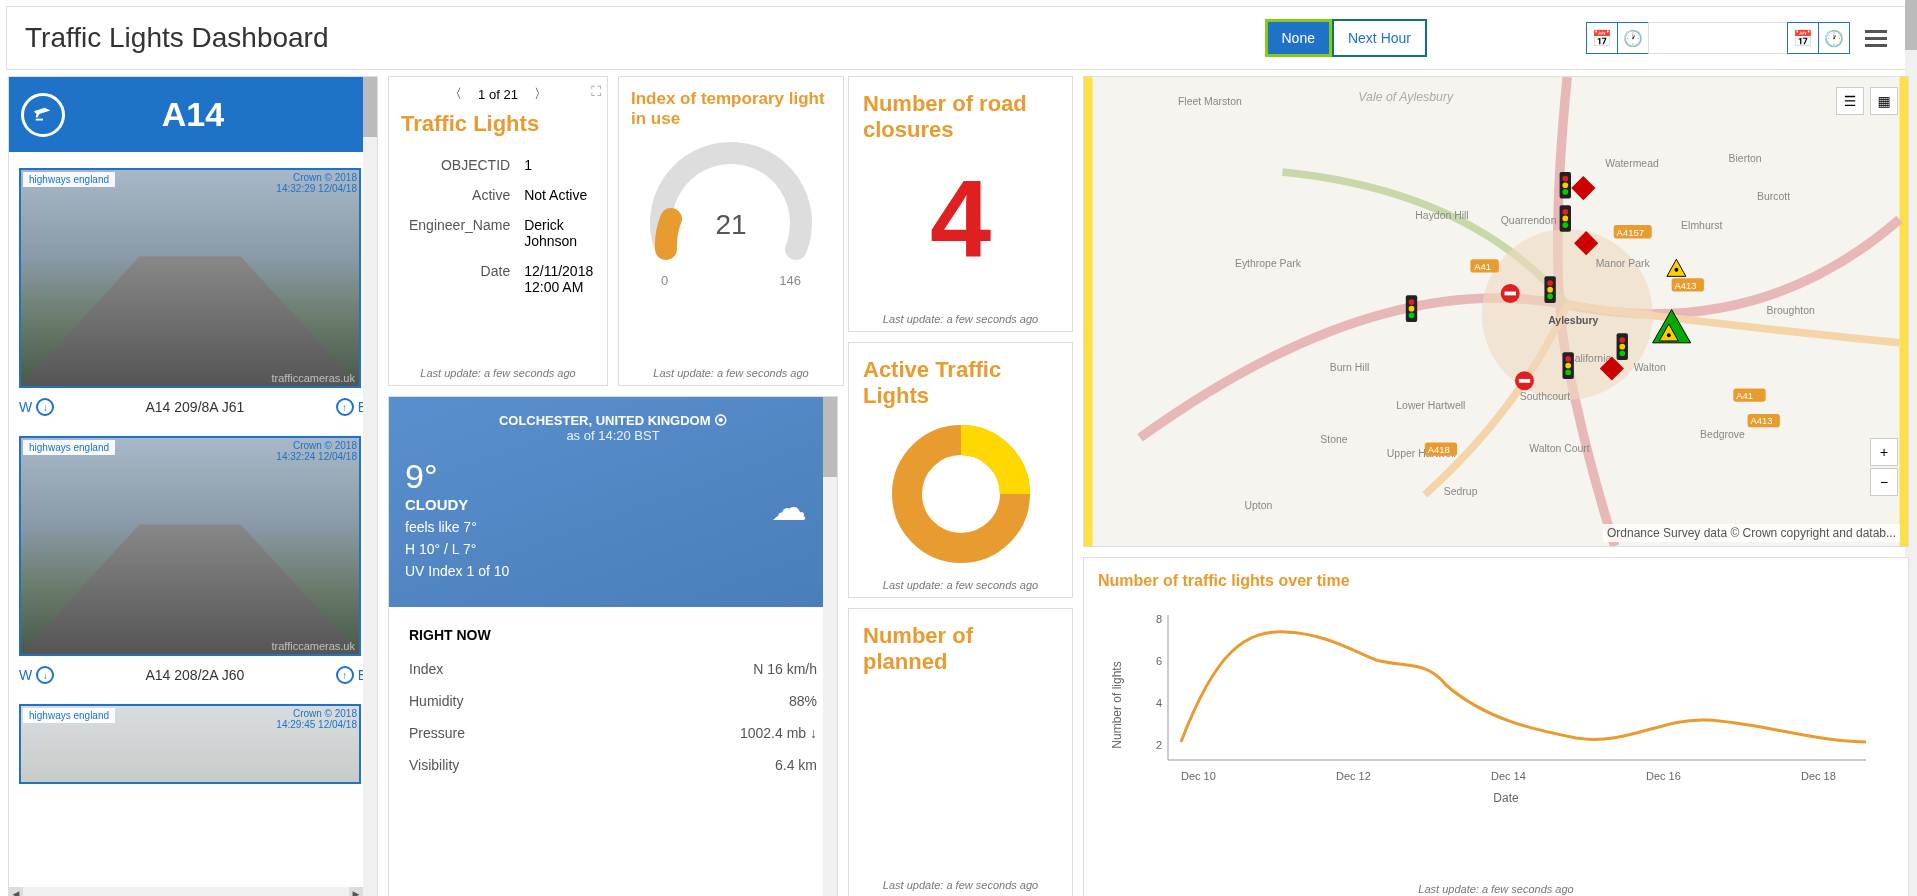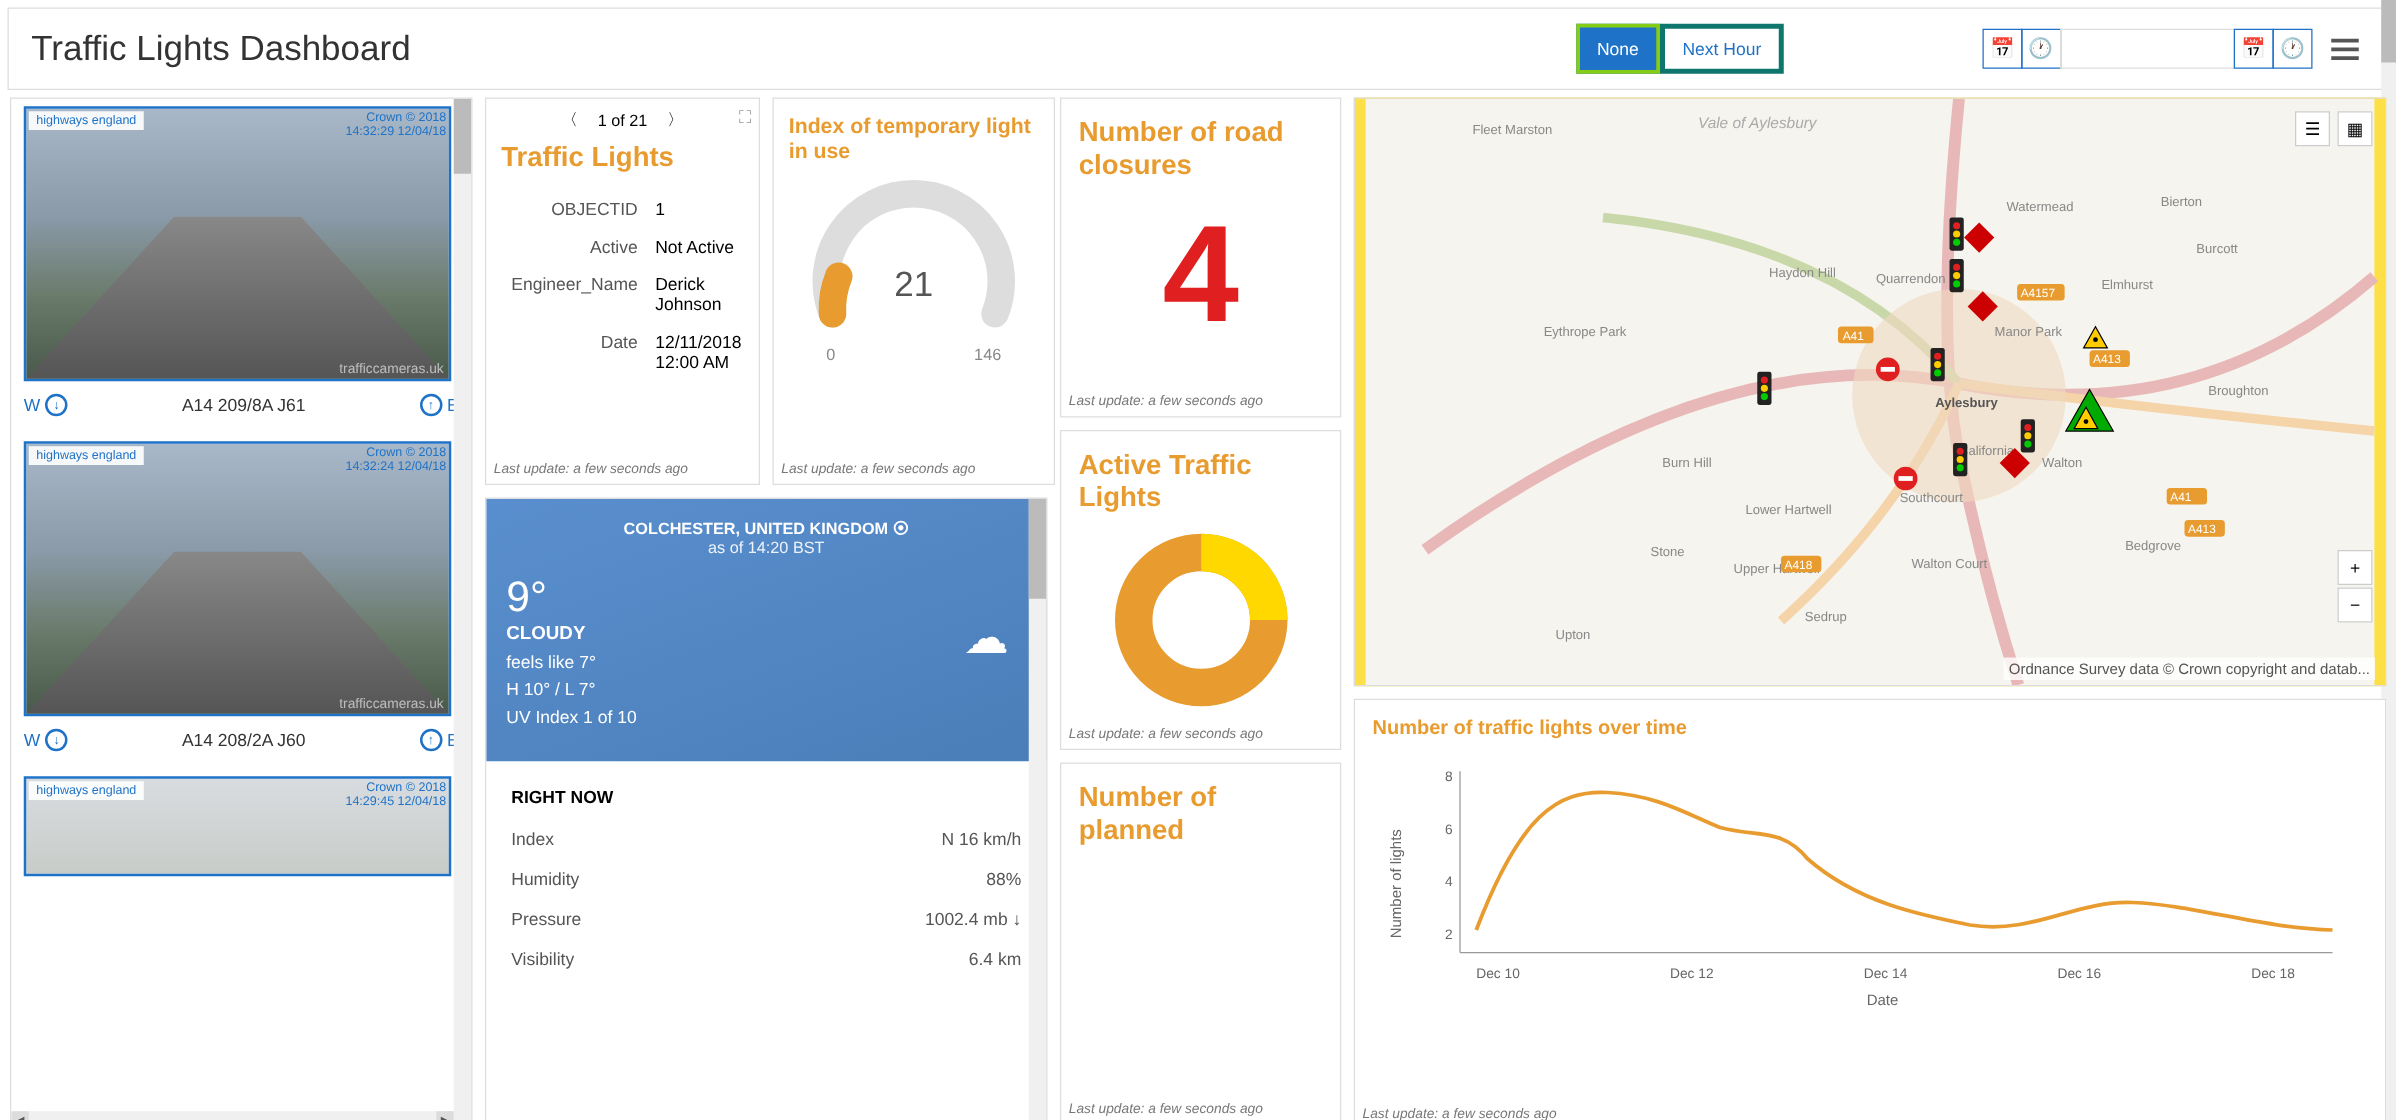--- a/index.html
+++ b/index.html
@@ -1,21 +1,21 @@
 <!DOCTYPE html>
 <html><head>
 <meta charset="utf-8">
 <style>
 * { box-sizing: border-box; margin: 0; padding: 0; font-family: Arial, sans-serif; }
 body { background: #fff; width: 1917px; height: 896px; overflow: hidden; }
 .top-bar { display: flex; align-items: center; padding: 12px 18px; border: 1px solid #ddd; margin: 6px; }
 .title { font-size: 28px; font-weight: 300; color: #333; flex: 1; }
 .btn-group { display: flex; margin-left: 10px; }
 .btn-blue { background: #1e72c7; color: #fff; border: 3px solid #84cc16; padding: 8px 14px; font-size: 14px; cursor: pointer; }
-.btn-white { background: #fff; color: #1e72c7; border: 4px solid #0f766e; padding: 8px 14px; font-size: 14px; cursor: pointer; }
+.btn-white { background: #fff; color: #1e72c7; border: 2px solid #0f766e; padding: 8px 14px; font-size: 14px; cursor: pointer; }
 .icon-box { width: 32px; height: 32px; border: 1px solid #1e72c7; display: flex; align-items: center; justify-content: center; color: #1e72c7; cursor: pointer; margin-left: -1px; }
 .spacer { width: 140px; border: 1px solid #ddd; height: 32px; margin-left: -1px; }
 .menu-icon { width: 32px; height: 32px; margin-left: 10px; cursor: pointer; display: flex; flex-direction: column; justify-content: center; gap: 4px; }
 .menu-icon span { display: block; height: 3px; background: #555; width: 22px; margin: 0 auto; }
 .content { display: flex; gap: 10px; padding: 0 8px; height: 826px; }
 .col { display: flex; flex-direction: column; gap: 10px; }
 .panel { background: #fff; border: 1px solid #ddd; position: relative; }
 .cam-col { width: 370px; overflow: hidden; }
 .cam-header { background: #1e72c7; color: #fff; text-align: center; font-size: 34px; font-weight: bold; padding: 18px; position: relative; }
 .cam-circle { position: absolute; left: 12px; top: 50%; transform: translateY(-50%); width: 44px; height: 44px; border: 3px solid #fff; border-radius: 50%; display: flex; align-items: center; justify-content: center; }
@@ -32,21 +32,21 @@
 .scroll-h { position: absolute; bottom: 0; left: 0; right: 14px; height: 14px; background: #f0f0f0; display: flex; }
 .scroll-arrow { width: 14px; height: 14px; background: #ddd; font-size: 9px; text-align: center; line-height: 14px; color: #555; }
 .mid-col { width: 450px; }
 .detail-row { display: flex; gap: 10px; height: 310px; }
 .pager { display: flex; align-items: center; justify-content: center; gap: 16px; padding: 8px; font-size: 13px; position: relative; }
 .pager .expand { position: absolute; right: 6px; top: 6px; color: #999; cursor: pointer; font-size: 14px; }
 .orange-title { color: #e89b2e; font-size: 22px; font-weight: bold; }
 .attr-table { width: 100%; font-size: 14px; margin-top: 12px; }
 .attr-table td { padding: 6px; vertical-align: top; }
 .attr-table td:first-child { text-align: right; color: #555; width: 50%; }
-.last-update { font-size: 11px; font-style: italic; color: #777; text-align: left; padding: 6px; position: absolute; bottom: 0; right: 0; left: 0; }
+.last-update { font-size: 11px; font-style: italic; color: #777; text-align: center; padding: 6px; position: absolute; bottom: 0; right: 0; left: 0; }
 .gauge-wrap { text-align: center; padding: 10px; }
 .gauge-num { position: absolute; top: 52%; left: 0; right: 0; text-align: center; font-size: 28px; color: #555; }
 .gauge-labels { display: flex; justify-content: space-between; padding: 0 30px; font-size: 13px; color: #888; margin-top: -10px; }
 .weather { height: 505px; position: relative; overflow: hidden; }
 .weather-top { background: linear-gradient(160deg, #5a8fcf 0%, #4a7eb8 100%); color: #fff; padding: 16px; height: 210px; position: relative; }
 .weather-loc { text-align: center; font-size: 13px; font-weight: bold; }
 .weather-time { text-align: center; font-size: 13px; opacity: 0.9; }
 .weather-temp { font-size: 34px; margin-top: 14px; }
 .weather-cond { font-size: 15px; font-weight: bold; }
 .weather-line { font-size: 14px; margin-top: 6px; }
@@ -89,20 +89,29 @@
   <div class="menu-icon">
       <span></span>
       <span></span>
       <span></span>
     </div>
 </div>
 
 <div class="content">
 
   <div class="col cam-col panel" style="position:relative;">
+    <div class="cam-header">
+      <div class="cam-circle">
+        <svg width="22" height="22" viewBox="0 0 24 24">
+            <path fill="#fff" d="M2 8l12-4 6 3-12 4-2 4-2-1 1-3z"></path>
+            <rect x="4" y="16" width="8" height="2" fill="#fff"></rect>
+          </svg>
+      </div>
+      <span>A14</span>
+    </div>
     <div>
       <div class="cam-img">
         <div class="cam-road"></div>
         <div class="cam-overlay-tl">highways england</div>
         <div class="cam-overlay-tr">
             <div>Crown © 2018</div>
             <div>14:32:29 12/04/18</div>
           </div>
         <div class="cam-overlay-br">trafficcameras.uk</div>
       </div>

